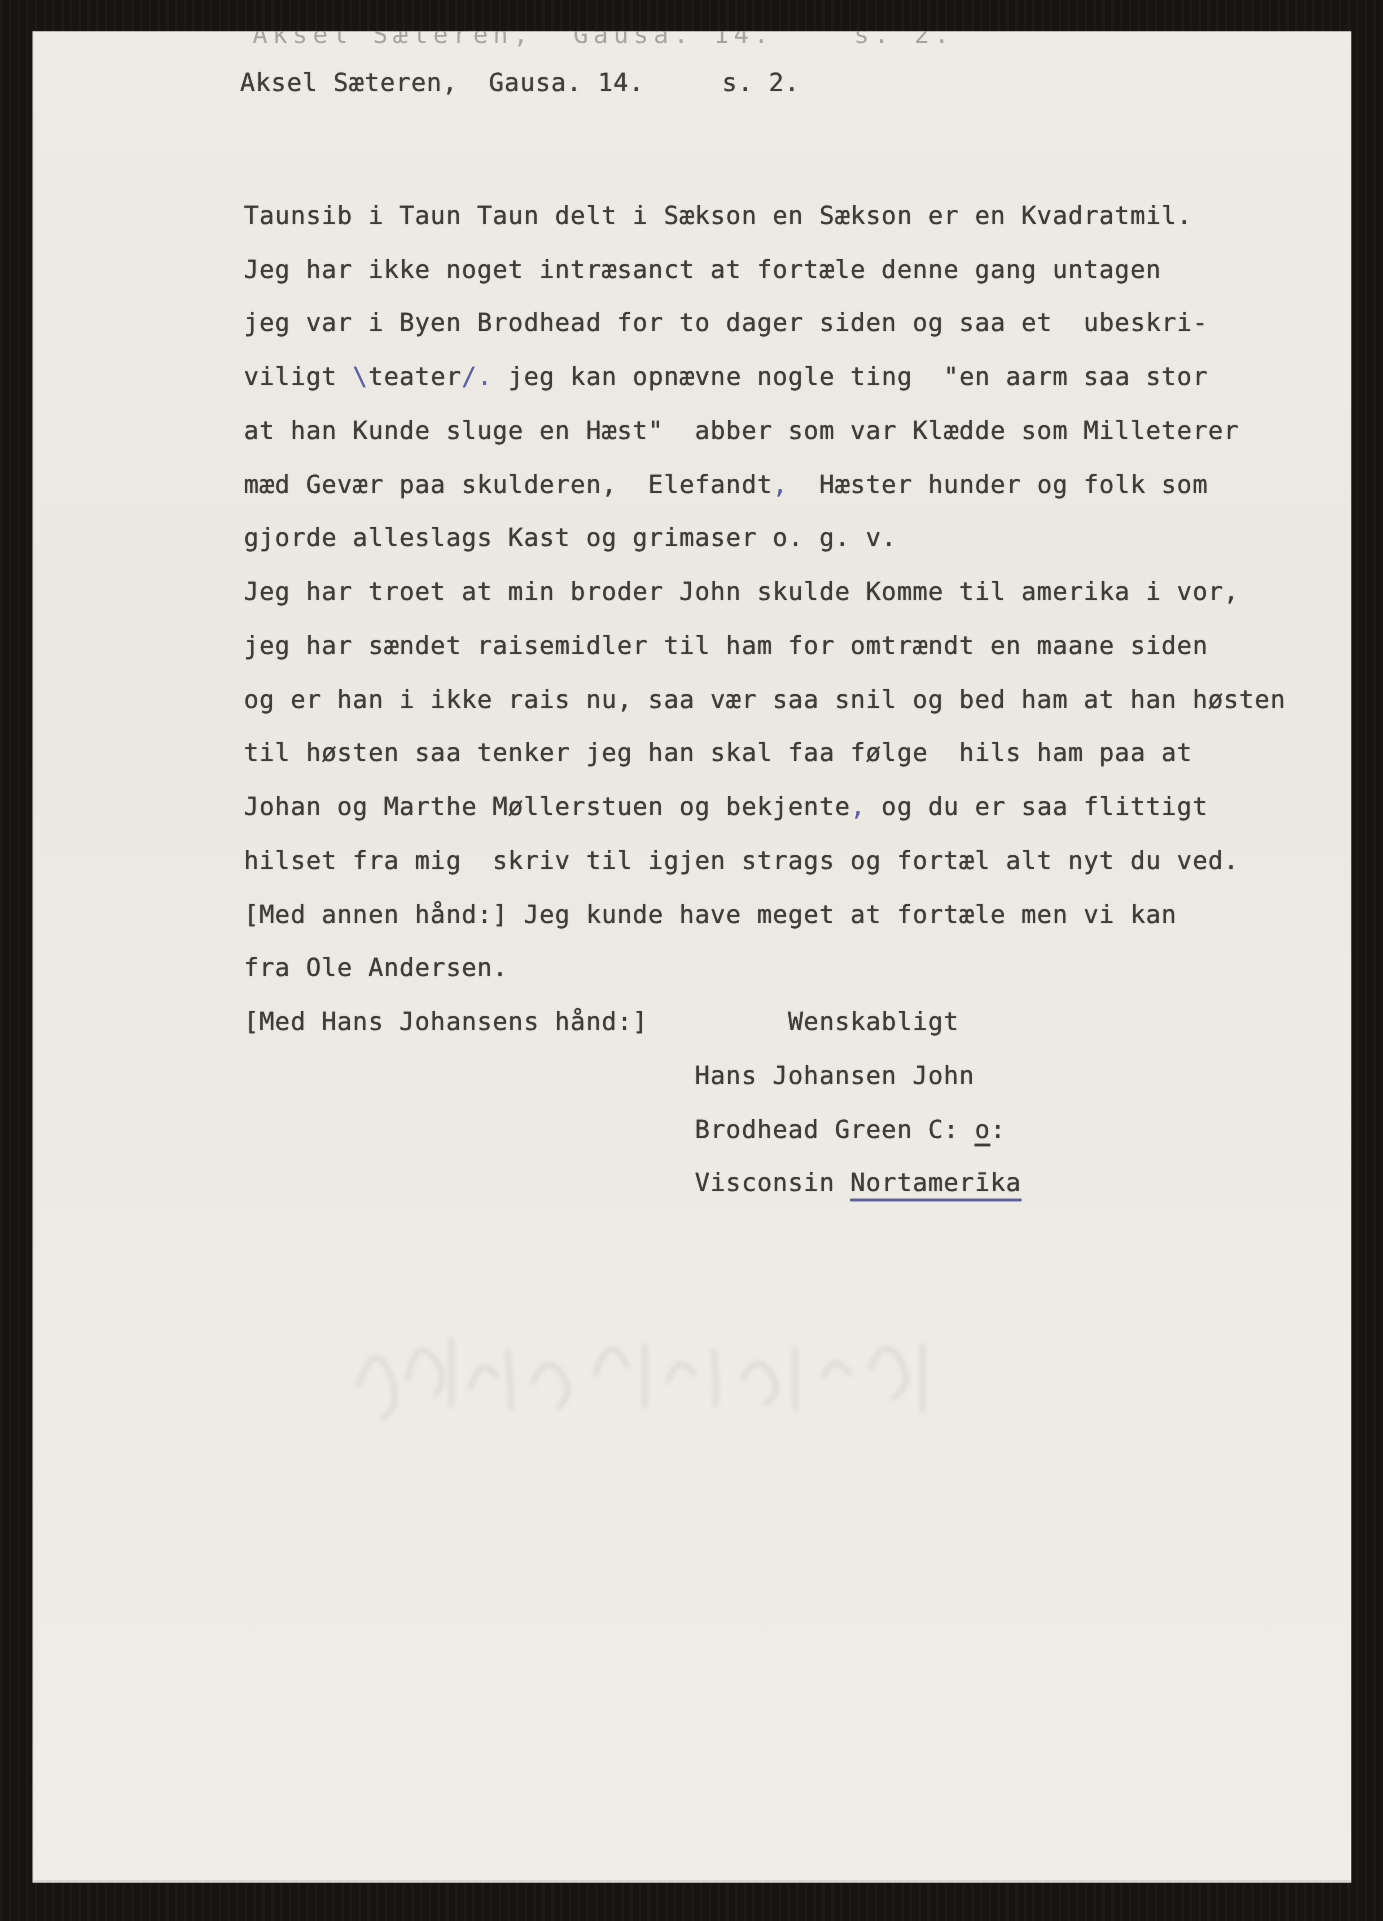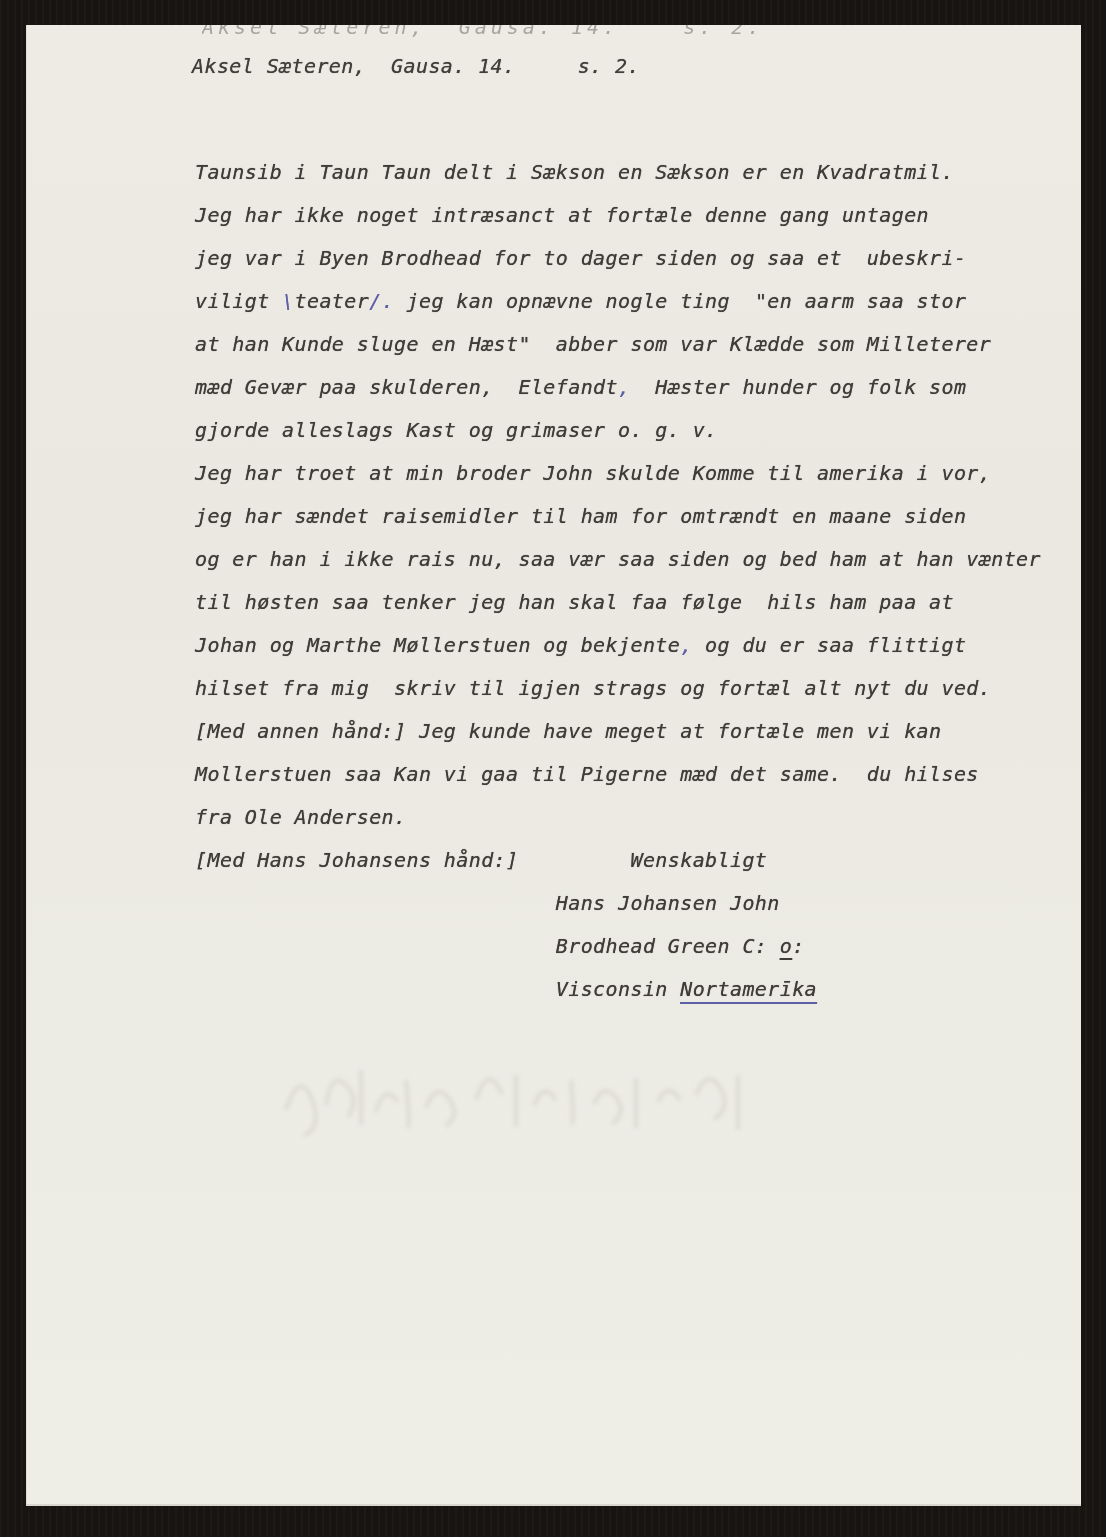--- a/index.html
+++ b/index.html
@@ -18,21 +18,20 @@
   }
   .paper {
     position: absolute;
     left: 26px;
     top: 25px;
     width: 1055px;
     height: 1481px;
     background: linear-gradient(180deg, #edebe4 0%, #eae8e1 35%, #ecebe4 70%, #eeede6 100%);
     overflow: hidden;
     box-shadow: inset 0 -2px 0 #d9d7cf, inset 1px 0 0 #dedcd4;
-    font-style: italic;
   }
   .ghost-header {
     position: absolute;
     top: 0;
     left: 176px;
     height: 15px;
     overflow: hidden;
     opacity: 0.55;
   }
   .ghost-header .ghost-text {
@@ -104,26 +103,25 @@
   <div class="letter-body">
       <div class="line"><span class="seg ink-type">Taunsib i Taun Taun delt i Sækson en Sækson er en Kvadratmil.</span></div>
       <div class="line"><span class="seg ink-type">Jeg har ikke noget intræsanct at fortæle denne gang untagen</span></div>
       <div class="line"><span class="seg ink-type">jeg var i Byen Brodhead for to dager siden og saa et  ubeskri-</span></div>
       <div class="line"><span class="seg ink-type">viligt </span><span class="seg ink-pen">\</span><span class="seg ink-type">teater</span><span class="seg ink-pen">/.</span><span class="seg ink-type"> jeg kan opnævne nogle ting  "en aarm saa stor</span></div>
       <div class="line"><span class="seg ink-type">at han Kunde sluge en Hæst"  abber som var Klædde som Milleterer</span></div>
       <div class="line"><span class="seg ink-type">mæd Gevær paa skulderen,  Elefandt</span><span class="seg ink-pen">,</span><span class="seg ink-type">  Hæster hunder og folk som</span></div>
       <div class="line"><span class="seg ink-type">gjorde alleslags Kast og grimaser o. g. v.</span></div>
       <div class="line"><span class="seg ink-type">Jeg har troet at min broder John skulde Komme til amerika i vor,</span></div>
       <div class="line"><span class="seg ink-type">jeg har sændet raisemidler til ham for omtrændt en maane siden</span></div>
-      <div class="line"><span class="seg ink-type">og er han i ikke rais nu, saa vær saa siden og bed ham at han vænter</span></div>
+      <div class="line"><span class="seg ink-type">og er han i ikke rais nu, saa vær saa snil og bed ham at han høsten</span></div>
       <div class="line"><span class="seg ink-type">til høsten saa tenker jeg han skal faa følge  hils ham paa at</span></div>
       <div class="line"><span class="seg ink-type">Johan og Marthe Møllerstuen og bekjente</span><span class="seg ink-pen">,</span><span class="seg ink-type"> og du er saa flittigt</span></div>
       <div class="line"><span class="seg ink-type">hilset fra mig  skriv til igjen strags og fortæl alt nyt du ved.</span></div>
       <div class="line"><span class="seg ink-type">[Med annen hånd:] Jeg kunde have meget at fortæle men vi kan</span></div>
-      <div class="line"><span class="seg ink-type">Mollerstuen saa Kan vi gaa til Pigerne mæd det same.  du hilses</span></div>
       <div class="line"><span class="seg ink-type">fra Ole Andersen.</span></div>
       <div class="line"><span class="seg ink-type">[Med Hans Johansens hånd:]         Wenskabligt</span></div>
       <div class="line"><span class="seg ink-type">                             Hans Johansen John</span></div>
       <div class="line"><span class="seg ink-type">                             Brodhead Green C: </span><span class="seg ink-type fx-u-type">o</span><span class="seg ink-type">:</span></div>
       <div class="line"><span class="seg ink-type">                             Visconsin </span><span class="seg ink-type fx-u-pen">Nortamerīka</span></div>
     </div>
 
   <svg class="bleedthrough" width="500" height="110" viewBox="0 0 500 110">
     <g fill="none" stroke="#c7c4b8" stroke-width="3" opacity="0.85">
       <path d="M10 70 q 15 -45 28 -5 q 6 25 -10 30 M50 65 q 5 -35 20 -20 q 14 14 2 32 M85 30 v 55 M100 72 q 8 -30 22 -10 M130 40 q 4 40 2 48 M150 68 q 10 -28 24 -8 q 10 16 -4 26"></path>

